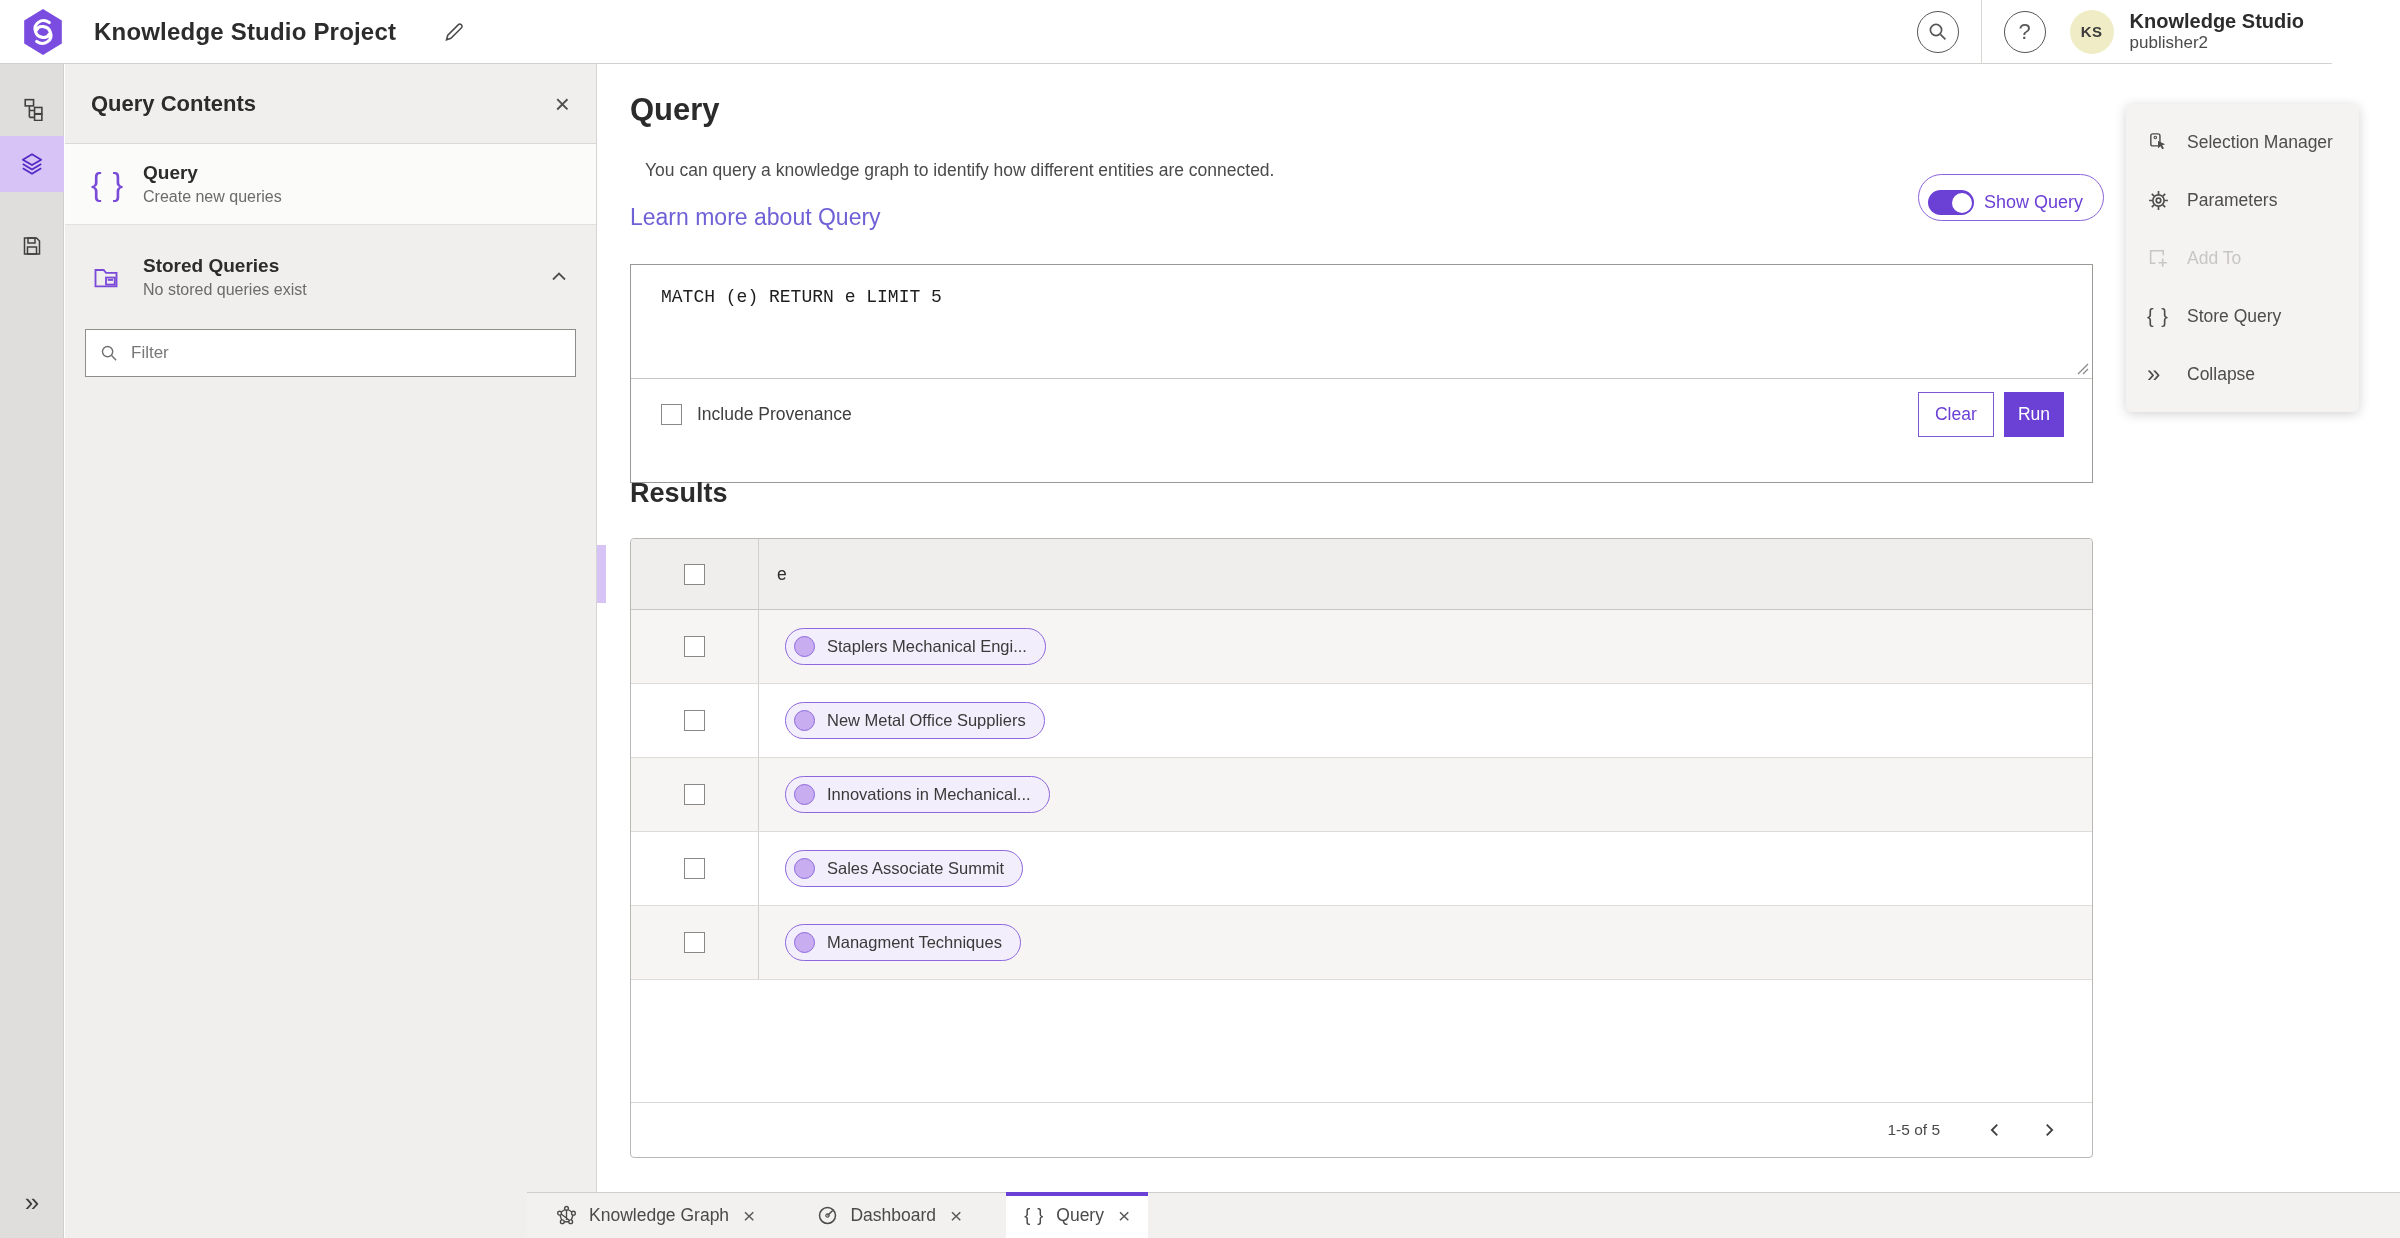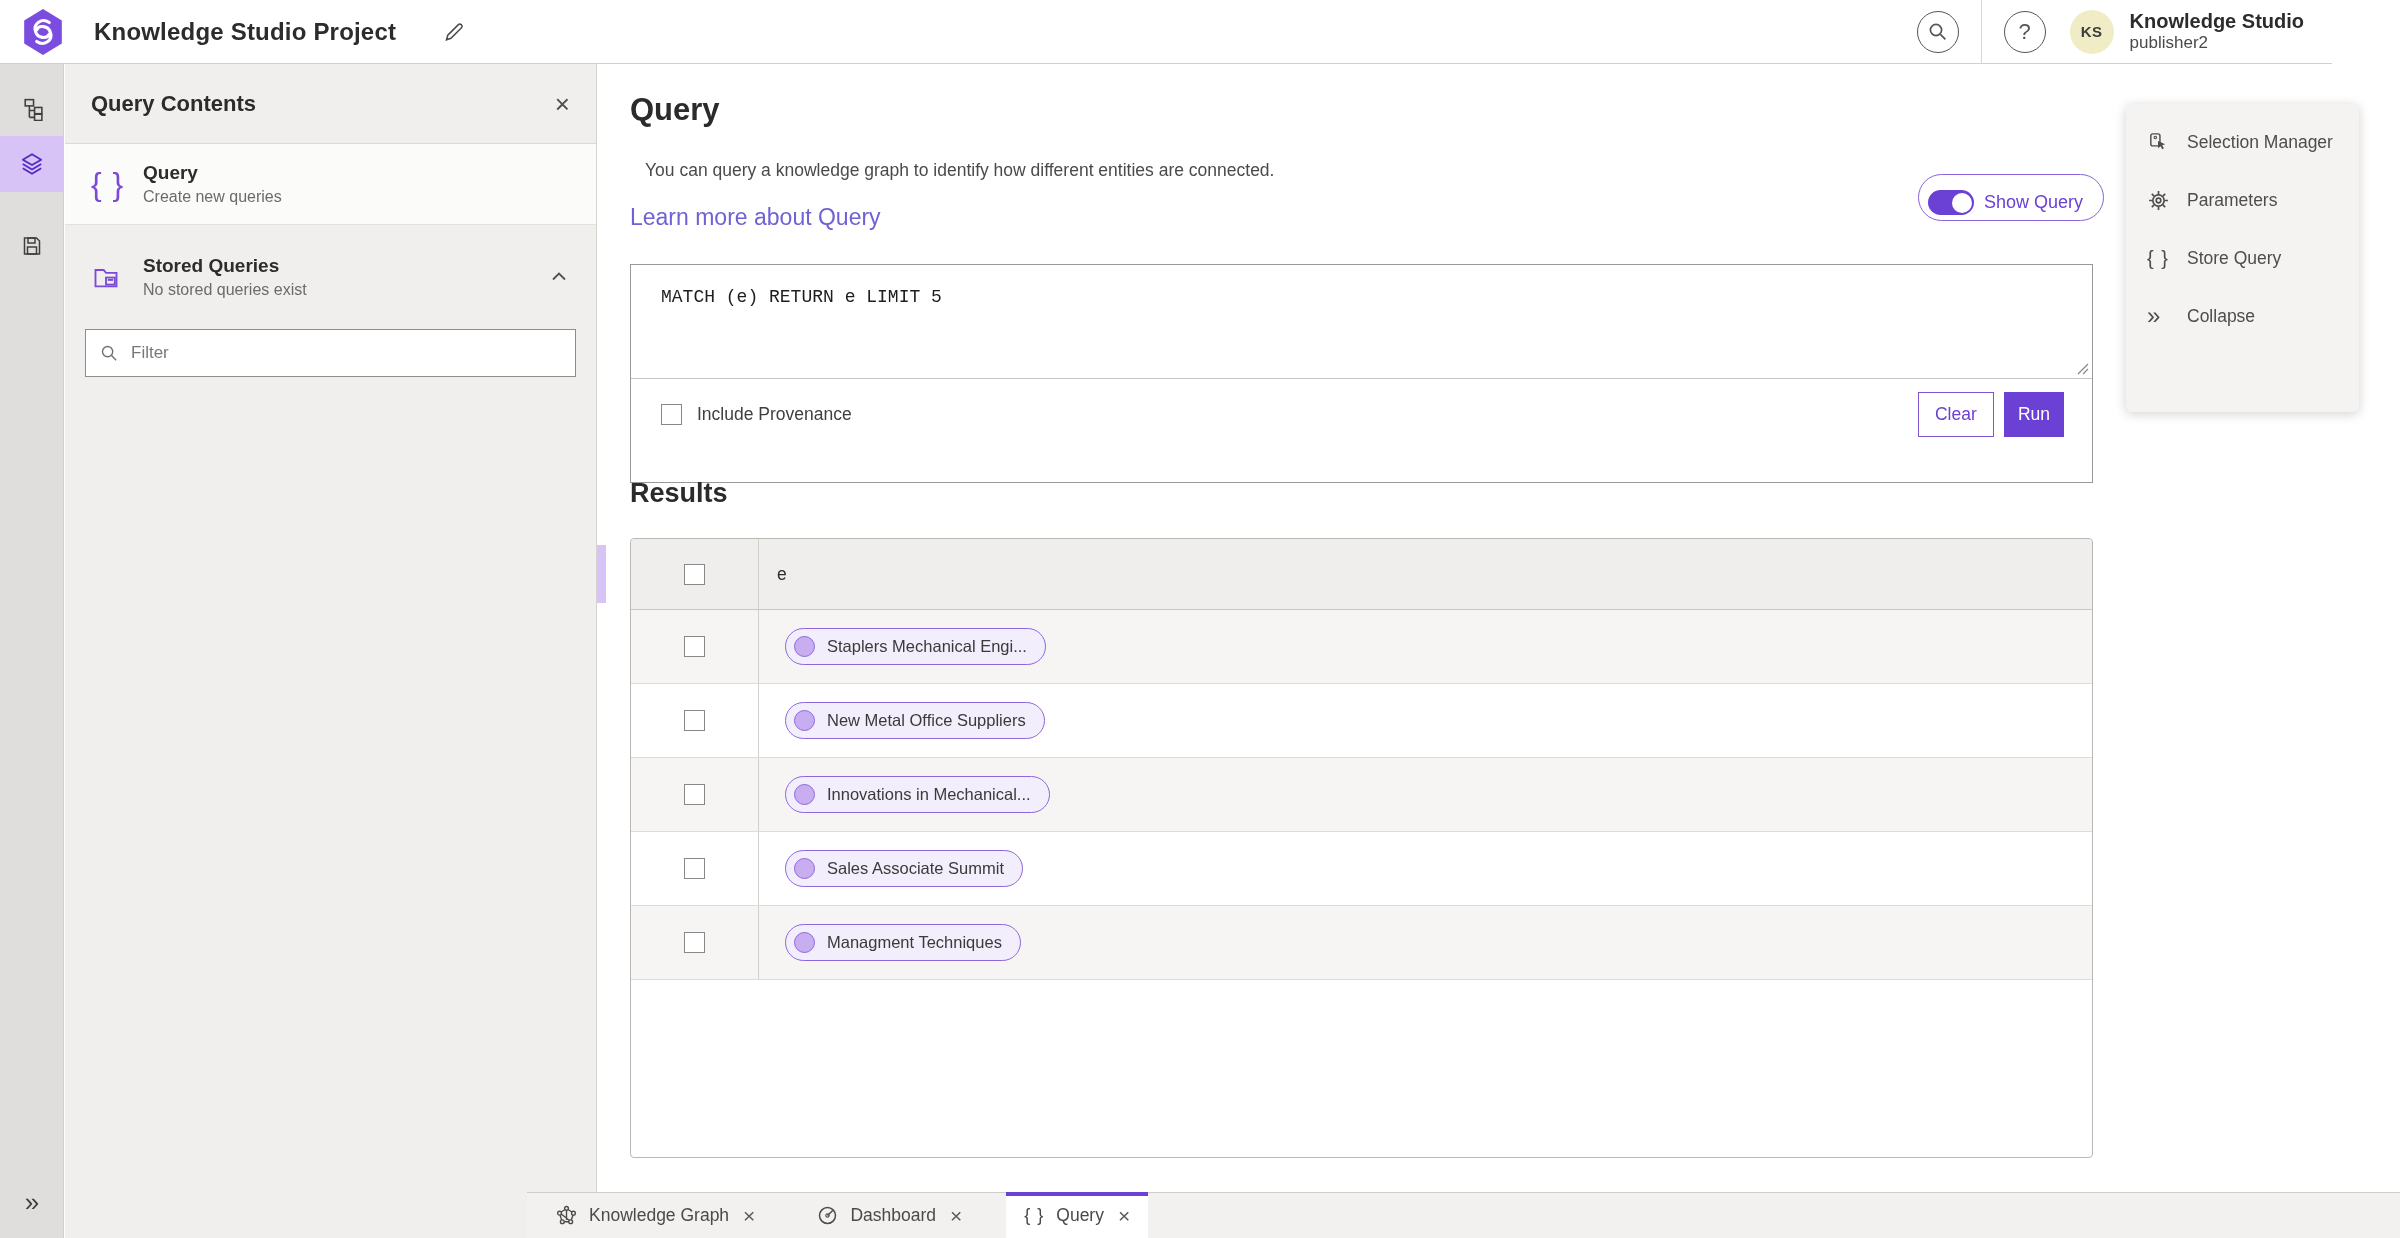--- a/index.html
+++ b/index.html
@@ -369,20 +369,37 @@
           <span class="cb"></span>
         </div>
       <div class="t-e-cell">
         <span class="chip">
           <span class="chip-dot"></span>
           <span class="chip-label">Managment Techniques</span>
         </span>
       </div>
     </div>
 
+    <div class="t-footer">
+      <span class="page-label">1-5 of 5</span>
+      <button class="page-btn">
+        <span>
+          <svg width="18" height="18" viewBox="0 0 20 20" fill="none" stroke="currentColor" stroke-width="2">
+            <path d="M12.5 4 L6.5 10 L12.5 16"></path>
+          </svg>
+        </span>
+      </button>
+      <button class="page-btn">
+        <span>
+          <svg width="18" height="18" viewBox="0 0 20 20" fill="none" stroke="currentColor" stroke-width="2">
+            <path d="M7.5 4 L13.5 10 L7.5 16"></path>
+          </svg>
+        </span>
+      </button>
+    </div>
   </div>
 </div>
 
 <div class="tools-card">
   <div class="tool-item">
     <span class="tool-icon">
       <svg width="23" height="23" viewBox="0 0 24 24">
         <rect x="4" y="3" width="9.5" height="12.5" rx="2" fill="none" stroke="currentColor" stroke-width="1.5"></rect>
         <circle cx="8.7" cy="6.8" r="1.3" fill="none" stroke="currentColor" stroke-width="1.2"></circle>
         <path d="M11.5 10.5l7.5 3.4-3.2 1 1.9 3.2-1.7 1-1.9-3.2-2.6 2.2z" fill="currentColor"></path>
@@ -392,20 +409,29 @@
   </div>
   <div class="tool-item">
     <span class="tool-icon">
       <svg width="23" height="23" viewBox="0 0 22 22" fill="none" stroke="currentColor" stroke-width="1.6">
         <circle cx="11" cy="11" r="5.4"></circle>
         <circle cx="11" cy="11" r="2.2"></circle>
         <path d="M11 2v3.2 M11 16.8V20 M2 11h3.2 M16.8 11H20 M4.6 4.6l2.2 2.2 M15.2 15.2l2.2 2.2 M4.6 17.4l2.2-2.2 M15.2 6.8l2.2-2.2"></path>
       </svg>
     </span>
     <span>Parameters</span>
+  </div>
+  <div class="tool-item disabled">
+    <span class="tool-icon">
+      <svg width="23" height="23" viewBox="0 0 22 22" fill="none" stroke="currentColor" stroke-width="1.5">
+        <path d="M15.5 8V3.5H3.5v12H8"></path>
+        <path d="M15 11v8 M11 15h8"></path>
+      </svg>
+    </span>
+    <span>Add To</span>
   </div>
   <div class="tool-item">
     <span class="tool-icon">
       <span class="tool-braces">{ }</span>
     </span>
     <span>Store Query</span>
   </div>
   <div class="tool-item">
     <span class="tool-icon">
       <span class="tool-collapse-glyph">»</span>

